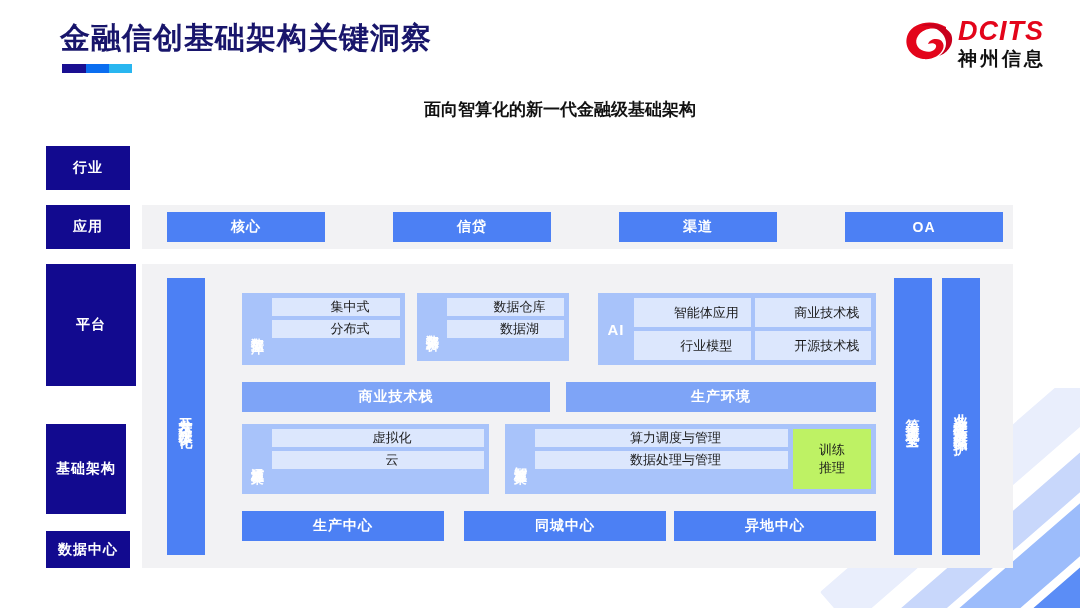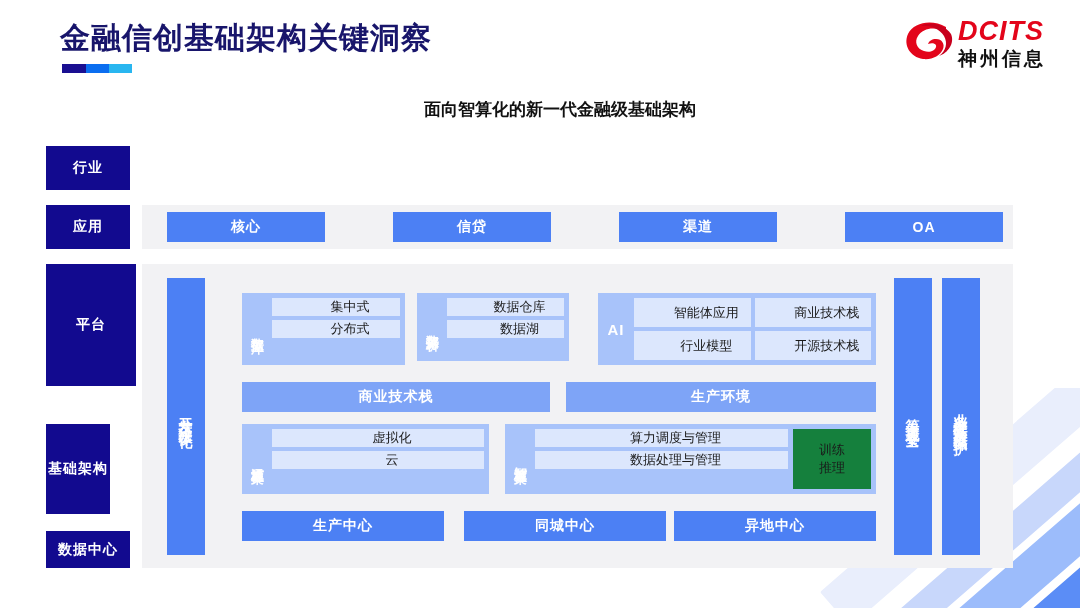--- a/index.html
+++ b/index.html
@@ -35,21 +35,21 @@
   .logo-cn { font-size: 19px; font-weight: bold; color: #111; letter-spacing: 3px; margin-top: 4px; }
 
   .subtitle { position: absolute; left: 0; right: 0; top: 98px; text-align: center; font-size: 17px; font-weight: bold; color: #111; padding-left: 40px; }
 
   
   .lbl { position: absolute; background: #120a8f; color: #fff; font-size: 14px; font-weight: bold;
          display: flex; align-items: center; justify-content: center; letter-spacing: 1px; }
   .lbl-industry { left: 46px; top: 146px; width: 84px; height: 44px; }
   .lbl-app      { left: 46px; top: 205px; width: 84px; height: 44px; }
   .lbl-platform { left: 46px; top: 264px; width: 90px; height: 122px; }
-  .lbl-infra    { left: 46px; top: 424px; width: 64px; height: 90px; }
+  .lbl-infra    { left: 46px; top: 424px; width: 80px; height: 90px; }
   .lbl-dc       { left: 46px; top: 531px; width: 84px; height: 37px; }
 
   
   .row-panel { position: absolute; left: 142px; background: #f2f2f4; display: flex; align-items: center; }
   .row-industry { top: 146px; width: 871px; height: 44px; }
   .row-app      { top: 205px; width: 871px; height: 44px; }
 
   .box { display: flex; align-items: center; justify-content: center; color: #fff; font-weight: bold; font-size: 14px; letter-spacing: 1px; }
   .box-ind { position: absolute; height: 30px; background: #2b22ed; }
   .box-app { position: absolute; height: 30px; background: #4c80f4; }
@@ -78,21 +78,21 @@
 
   .wide { position: absolute; background: #7ea4f7; color: #fff; font-weight: bold; font-size: 14px;
           display: flex; align-items: center; justify-content: center; letter-spacing: 1px; }
   .w-dev  { left: 100px; top: 118px; width: 308px; height: 30px; }
   .w-prod { left: 424px; top: 118px; width: 310px; height: 30px; }
 
   .g-gc   { left: 100px; top: 160px; width: 247px; height: 70px; }
   .g-ic   { left: 363px; top: 160px; width: 371px; height: 70px; }
   .g-ic .grp-items { flex-direction: row; gap: 5px; }
   .g-ic .col-main { flex: 1; display: flex; flex-direction: column; gap: 4px; }
-  .g-ic .col-side { width: 78px; background: #15803d; color: #1a1a1a; font-size: 13px;
+  .g-ic .col-side { width: 78px; background: #bef264; color: #1a1a1a; font-size: 13px;
                     display: flex; flex-direction: column; align-items: center; justify-content: center; line-height: 1.4; }
 
   .dcbox { position: absolute; height: 30px; background: #4c80f4; color: #fff; font-weight: bold; font-size: 14px;
            display: flex; align-items: center; justify-content: center; letter-spacing: 1px; }
   .d1 { left: 100px; top: 247px; width: 202px; }
   .d2 { left: 322px; top: 247px; width: 202px; }
   .d3 { left: 532px; top: 247px; width: 202px; }
 </style>
 </head>
 <body>

